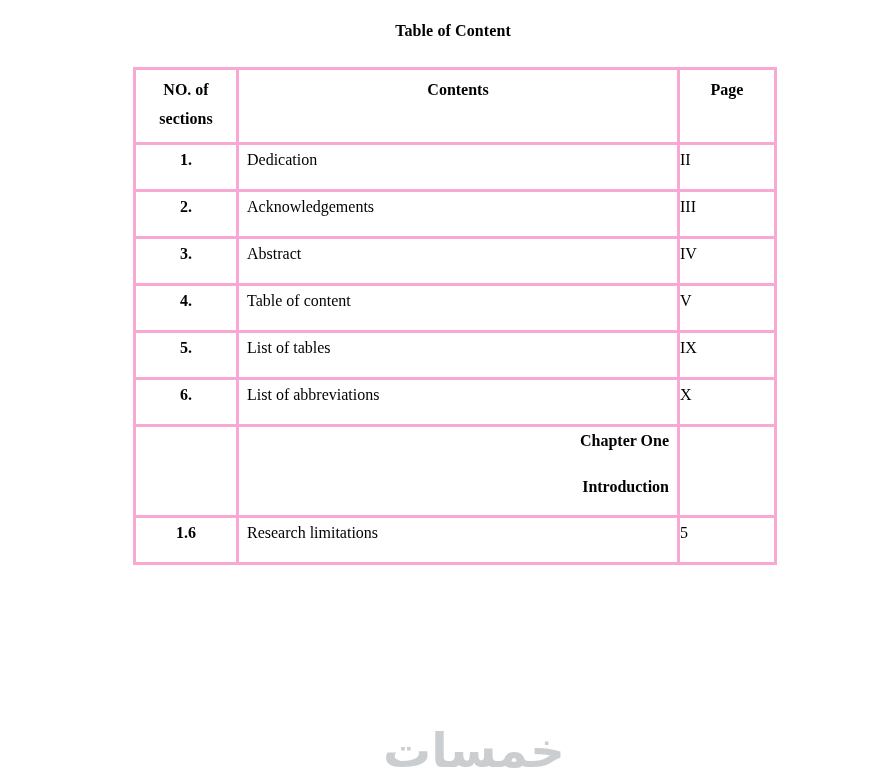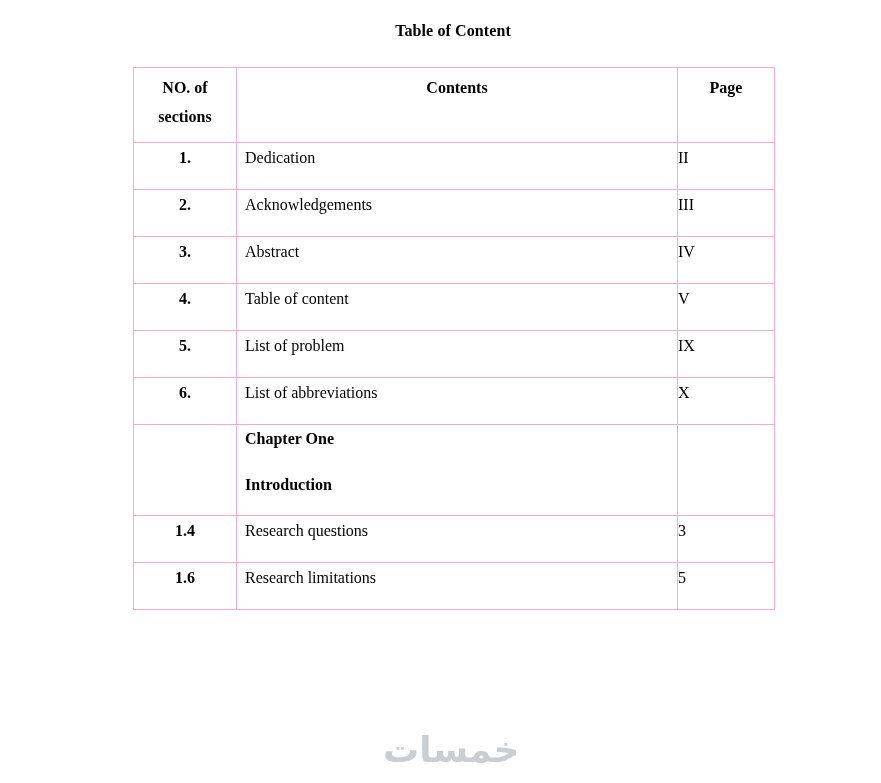--- a/index.html
+++ b/index.html
@@ -21,21 +21,21 @@
   }
   table.toc {
     position: absolute;
     left: 133px; top: 67px;
     width: 641px;
     border-collapse: collapse;
     table-layout: fixed;
     font-size: 16px;
   }
   table.toc th, table.toc td {
-    border: 1px solid #f9a8d4;
+    border: 3px solid #f9a8d4;
     vertical-align: top;
     line-height: 18px;
   }
   
   tr.row-header th {
     height: 75px;
     font-weight: bold;
     text-align: center;
     padding: 5px 6px 0 6px;
     line-height: 29px;
@@ -47,34 +47,34 @@
     font-weight: bold;
     padding-left: 2px; padding-right: 2px;
   }
   td.cell-content {
     text-align: left;
     padding-left: 8px; padding-right: 8px; margin-left: 13px;
   }
   td.cell-page { text-align: left; }
   
   tr.row-section td { height: 91px; padding-top: 5px; }
-  tr.row-section td.cell-content { text-align: left; }
+  tr.row-section td.cell-content { text-align: right; }
   .section-line {
     font-weight: bold;
     line-height: 18px;
   }
   .section-line-gap { margin-top: 28px; }
   
   .watermark {
     position: absolute;
     left: 383px; top: 728px;
     width: 120px;
     font-family: "DejaVu Sans", sans-serif;
     font-weight: bold;
-    font-size: 36px;
+    font-size: 48px;
     line-height: 44px;
     color: #c3c6ca;
     opacity: 0.85;
     text-align: center;
     z-index: 5;
   }
 </style>
 </head>
 <body>
 
@@ -110,42 +110,37 @@
         <td class="cell-content">Abstract</td>
         <td class="cell-page">IV</td>
       </tr>
       <tr class="row-item">
         <td class="cell-no">4.</td>
         <td class="cell-content">Table of content</td>
         <td class="cell-page">V</td>
       </tr>
       <tr class="row-item">
         <td class="cell-no">5.</td>
-        <td class="cell-content">List of problem</td>
+        <td class="cell-content">List of tables</td>
         <td class="cell-page">IX</td>
       </tr>
       <tr class="row-item">
         <td class="cell-no">6.</td>
         <td class="cell-content">List of abbreviations</td>
         <td class="cell-page">X</td>
       </tr>
       <tr class="row-section">
         <td class="cell-no"></td>
         <td class="cell-content">
           <div class="section-line">Chapter One</div>
           <div class="section-line section-line-gap">Introduction</div>
         </td>
         <td class="cell-page"></td>
       </tr>
       <tr class="row-item">
-        <td class="cell-no">1.4</td>
-        <td class="cell-content">Research questions</td>
-        <td class="cell-page">3</td>
-      </tr>
-      <tr class="row-item">
         <td class="cell-no">1.6</td>
         <td class="cell-content">Research limitations</td>
         <td class="cell-page">5</td>
       </tr>
     </tbody>
 </table>
 
 <div class="watermark">خمسات</div>
 
 </body></html>

